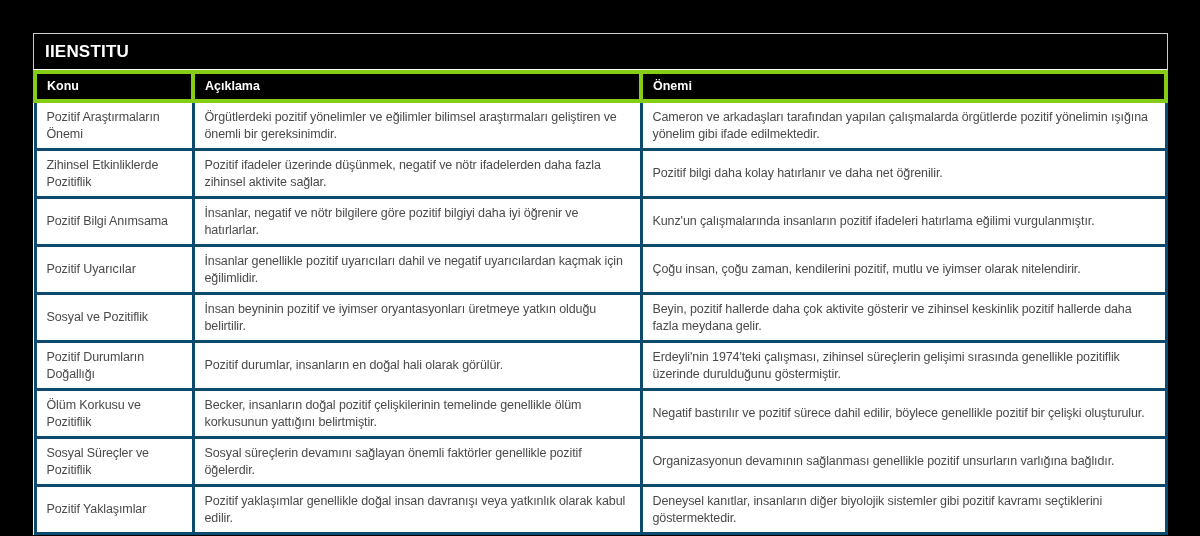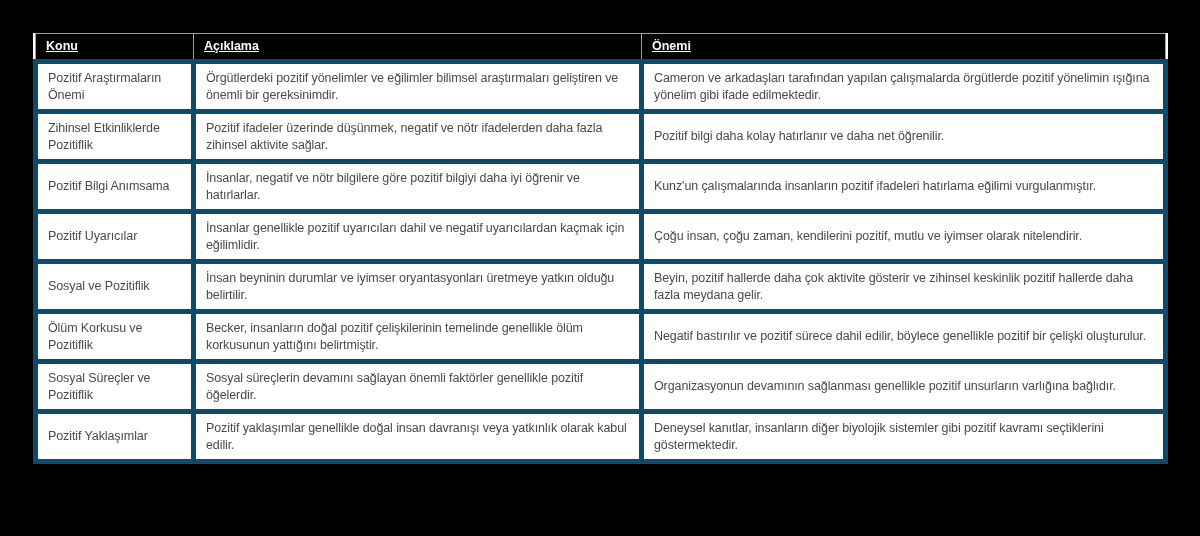--- a/index.html
+++ b/index.html
@@ -52,43 +52,45 @@
   col.col-konu     { width: 158px; }
   col.col-aciklama { width: 448px; }
 
   table.data-table th {
     background: #000000;
     color: #ffffff;
     font-size: 12.5px;
     font-weight: 700;
     text-align: left;
     padding: 4px 10px;
-    border: 1px solid #84cc16;
+    border: 4px solid #84cc16;
     line-height: 17px;
-    text-decoration: underline;
   }
 
   table.data-table td {
     background: #ffffff;
     color: #4a4a4a;
     font-size: 12.5px;
     font-weight: 400;
     padding: 6px 10px;
-    border: 5px solid #0c4a6e;
+    border: 3px solid #0c4a6e;
     vertical-align: middle;
     line-height: 1.32;
     letter-spacing: -0.1px;
   }
 </style>
 </head>
 <body>
 
 <div class="frame">
   <div class="panel">
 
+    <div class="title-bar">
+      <span class="brand">IIENSTITU</span>
+    </div>
 
     <table class="data-table">
       <colgroup>
         <col class="col-konu">
         <col class="col-aciklama">
         <col class="col-ornek">
       </colgroup>
       <thead>
         <tr>
           <th>Konu</th>
@@ -113,22 +115,27 @@
             <td>İnsanlar, negatif ve nötr bilgilere göre pozitif bilgiyi daha iyi öğrenir ve hatırlarlar.</td>
             <td>Kunz'un çalışmalarında insanların pozitif ifadeleri hatırlama eğilimi vurgulanmıştır.</td>
           </tr>
           <tr>
             <td>Pozitif Uyarıcılar</td>
             <td>İnsanlar genellikle pozitif uyarıcıları dahil ve negatif uyarıcılardan kaçmak için eğilimlidir.</td>
             <td>Çoğu insan, çoğu zaman, kendilerini pozitif, mutlu ve iyimser olarak nitelendirir.</td>
           </tr>
           <tr>
             <td>Sosyal ve Pozitiflik</td>
-            <td>İnsan beyninin durumlar ve iyimser oryantasyonları üretmeye yatkın olduğu belirtilir.</td>
+            <td>İnsan beyninin pozitif ve iyimser oryantasyonları üretmeye yatkın olduğu belirtilir.</td>
             <td>Beyin, pozitif hallerde daha çok aktivite gösterir ve zihinsel keskinlik pozitif hallerde daha fazla meydana gelir.</td>
+          </tr>
+          <tr>
+            <td>Pozitif Durumların Doğallığı</td>
+            <td>Pozitif durumlar, insanların en doğal hali olarak görülür.</td>
+            <td>Erdeyli'nin 1974'teki çalışması, zihinsel süreçlerin gelişimi sırasında genellikle pozitiflik üzerinde durulduğunu göstermiştir.</td>
           </tr>
           <tr>
             <td>Ölüm Korkusu ve Pozitiflik</td>
             <td>Becker, insanların doğal pozitif çelişkilerinin temelinde genellikle ölüm korkusunun yattığını belirtmiştir.</td>
             <td>Negatif bastırılır ve pozitif sürece dahil edilir, böylece genellikle pozitif bir çelişki oluşturulur.</td>
           </tr>
           <tr>
             <td>Sosyal Süreçler ve Pozitiflik</td>
             <td>Sosyal süreçlerin devamını sağlayan önemli faktörler genellikle pozitif öğelerdir.</td>
             <td>Organizasyonun devamının sağlanması genellikle pozitif unsurların varlığına bağlıdır.</td>

